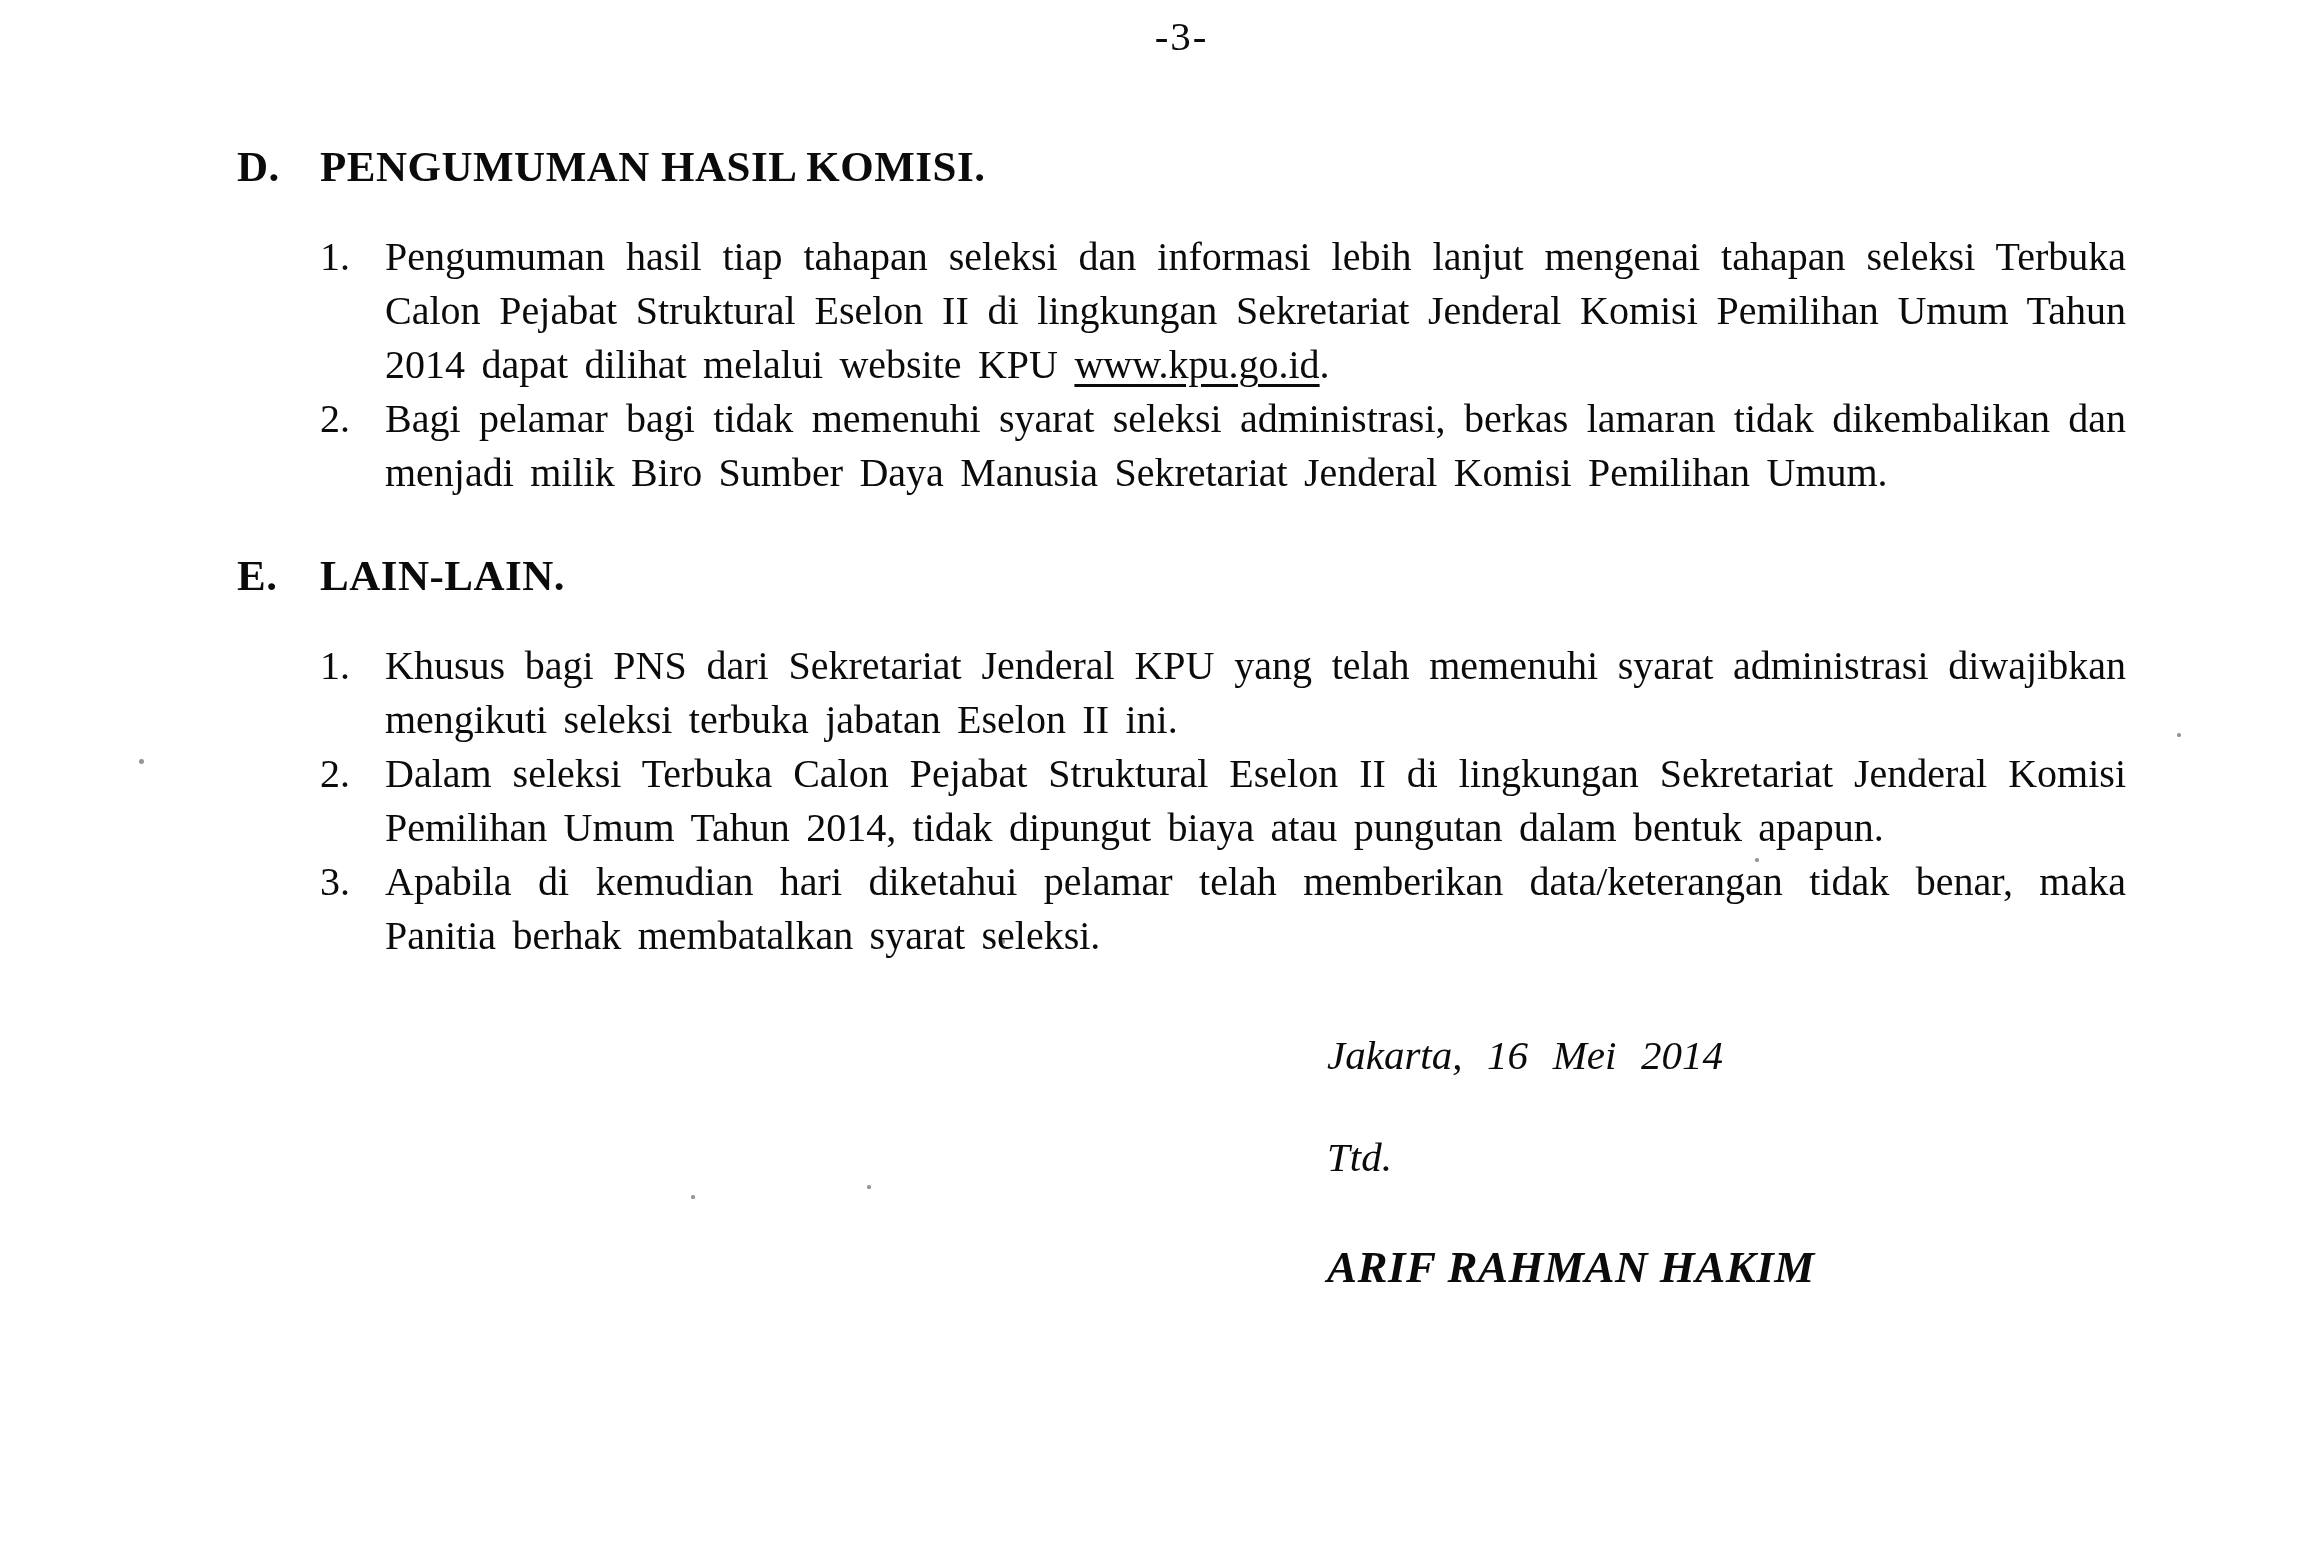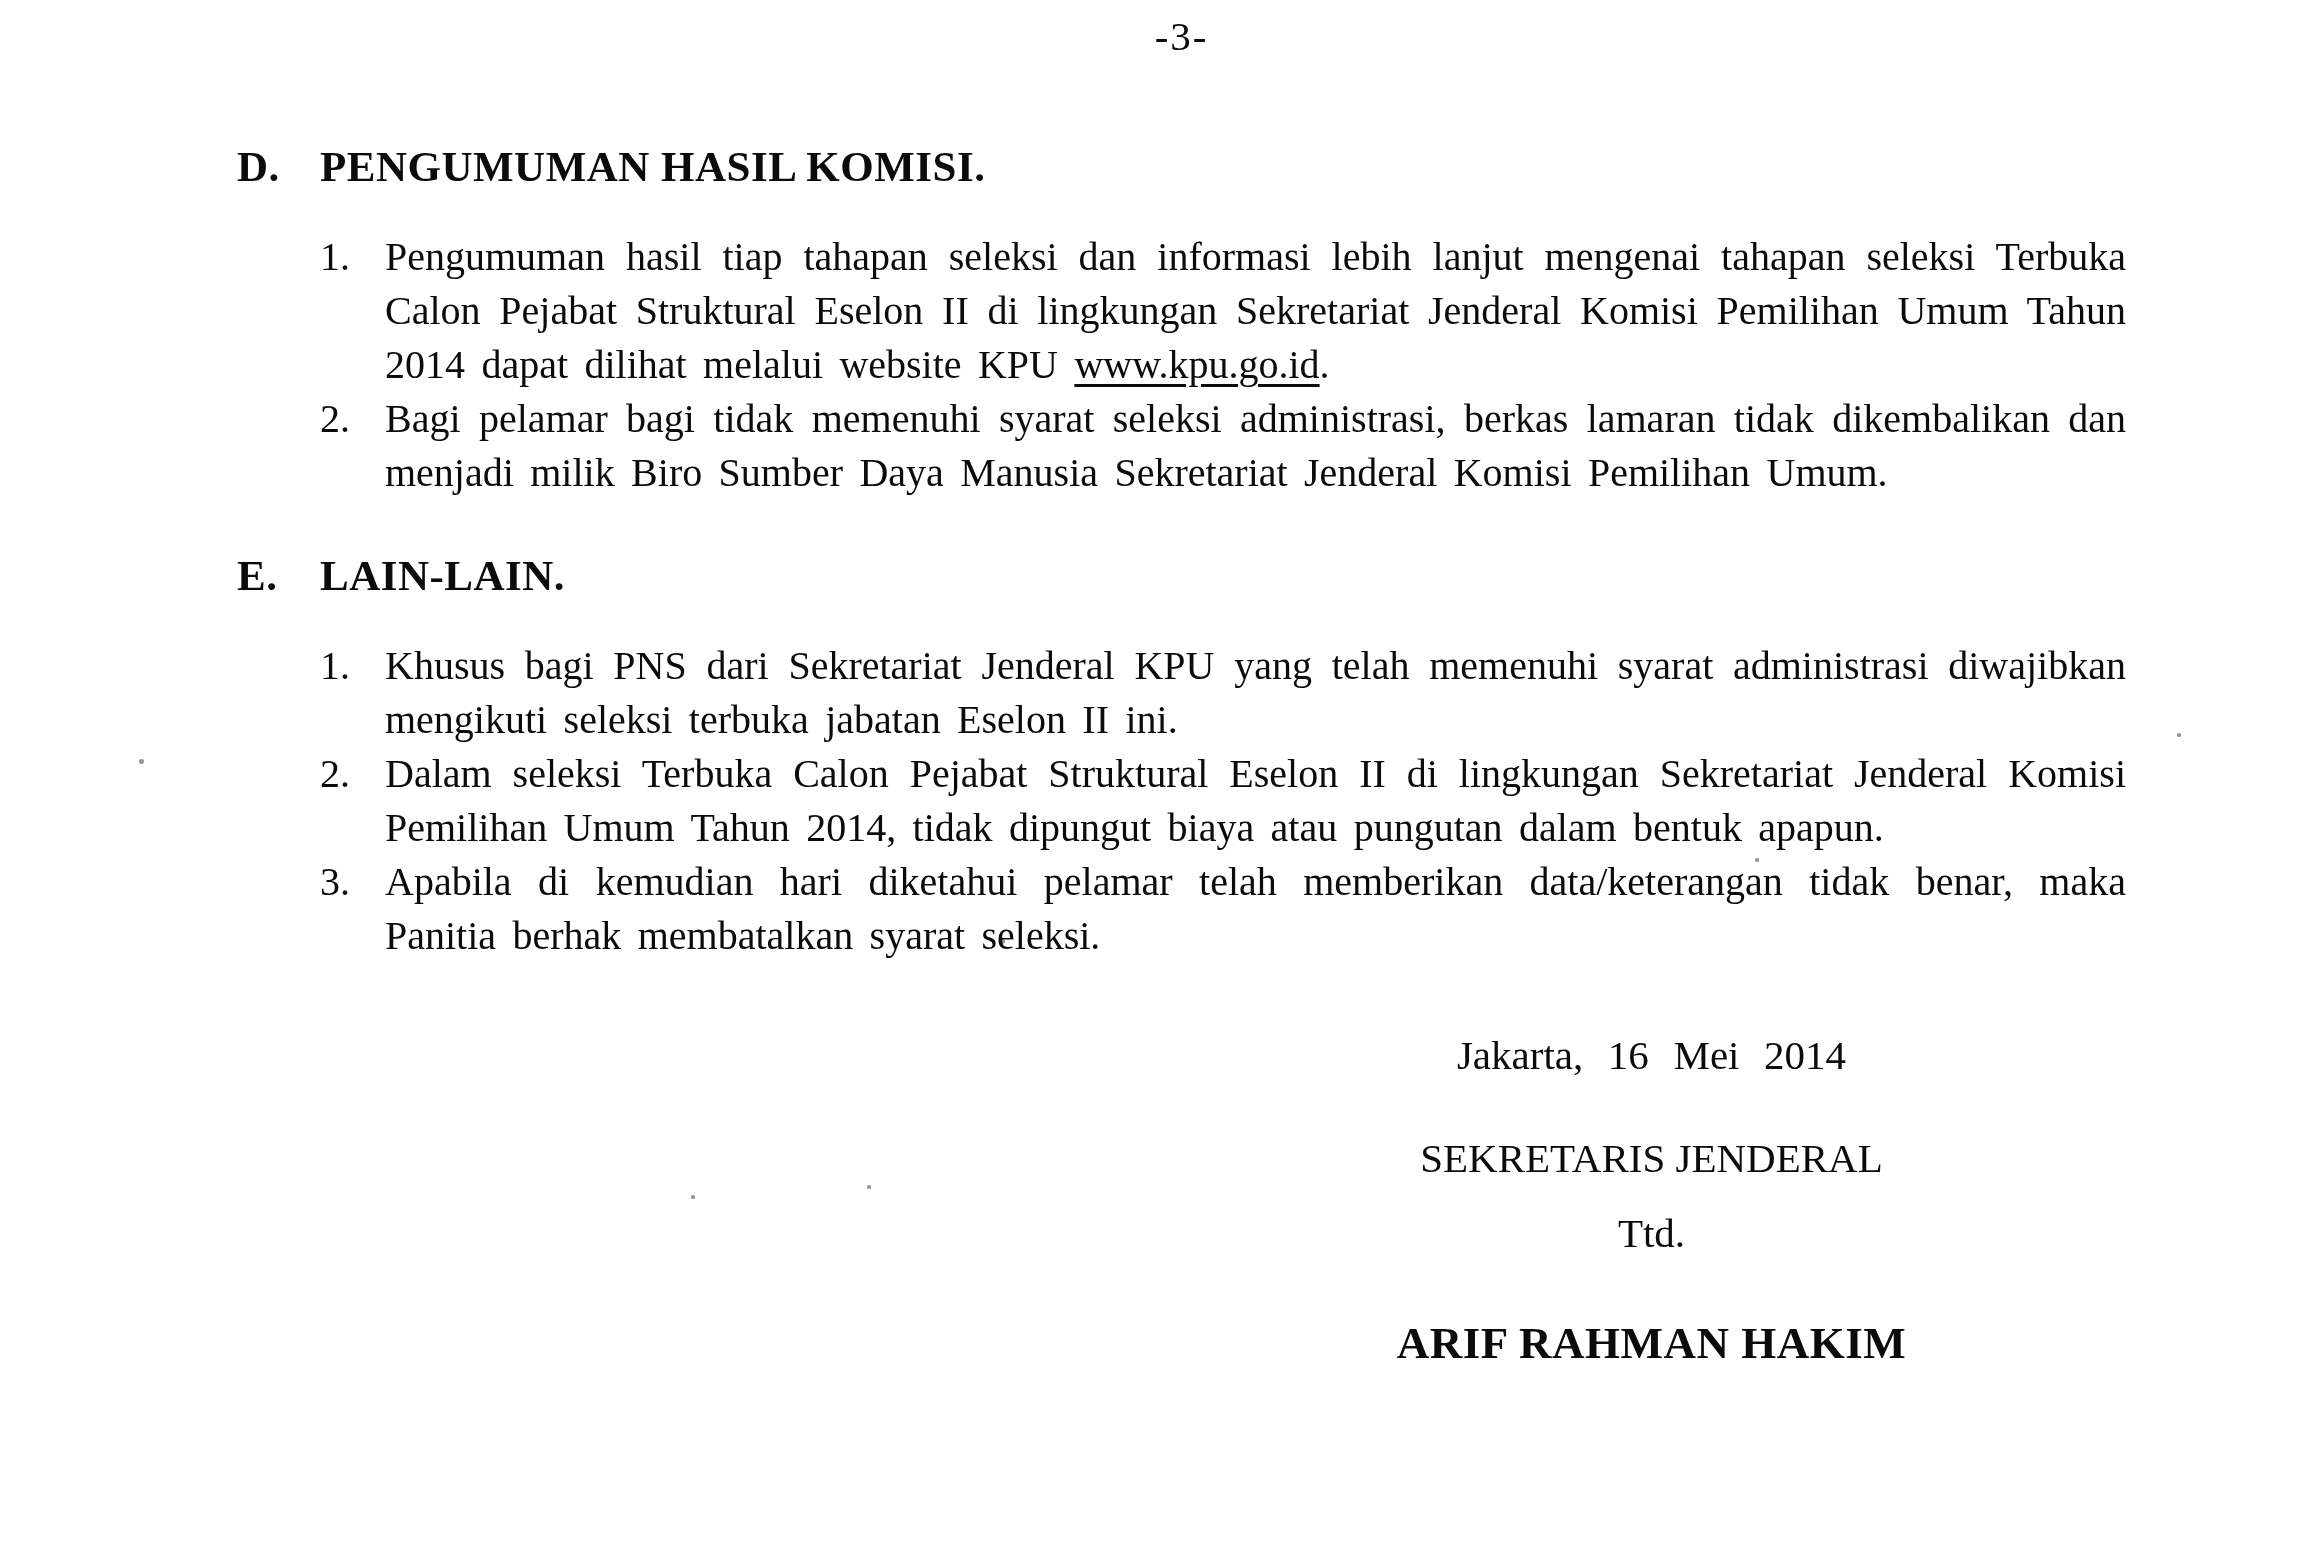--- a/index.html
+++ b/index.html
@@ -48,23 +48,23 @@
   }
   .link {
     color: inherit;
     text-decoration: underline;
     text-underline-offset: 5.6px;
     text-decoration-thickness: 2.8px;
   }
   .signature {
     width: 649px;
     margin-left: 1090px;
-    text-align: center;
     font-size: 41px;
     line-height: 54px;
+    font-style: italic;
   }
   .sig-place-date { margin-top: 65px; word-spacing: 0.35em; }
   .sig-title { margin-top: 48px; line-height: 56px; }
   .sig-ttd { margin-top: 20px; }
   .sig-name { margin-top: 56px; font-size: 45px; font-weight: bold; letter-spacing: 0.5px; }
   .speck {
     position: absolute;
     background: rgba(20,20,20,0.45);
     border-radius: 50%;
   }
@@ -110,21 +110,20 @@
       <li class="item">
         <span class="item-number">3.</span>
         <div class="item-text">Apabila di kemudian hari diketahui pelamar telah memberikan data/keterangan tidak benar, maka Panitia berhak membatalkan syarat seleksi.</div>
       </li>
     </ol>
   </section>
 
   <div class="signature">
     <div class="sig-place-date">Jakarta, 16 Mei 2014</div>
     <div class="sig-title">
-      <div>SEKRETARIS JENDERAL</div>
     </div>
     <div class="sig-ttd">Ttd.</div>
     <div class="sig-name">ARIF RAHMAN HAKIM</div>
   </div>
 
   <div class="speck" style="left:139px; top:759px; width:4.6px; height:4.6px;"></div>
   <div class="speck" style="left:1000px; top:939px; width:4.6px; height:4.6px;"></div>
   <div class="speck" style="left:1755px; top:858px; width:3.7px; height:3.7px;"></div>
   <div class="speck" style="left:2177px; top:733px; width:3.7px; height:3.7px;"></div>
   <div class="speck" style="left:867px; top:1185px; width:3.7px; height:3.7px;"></div>

